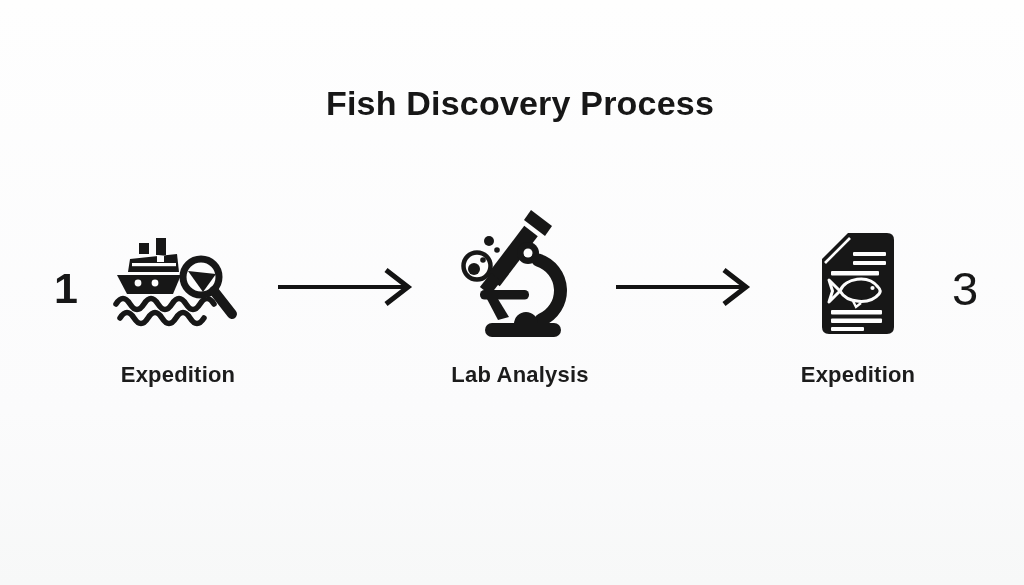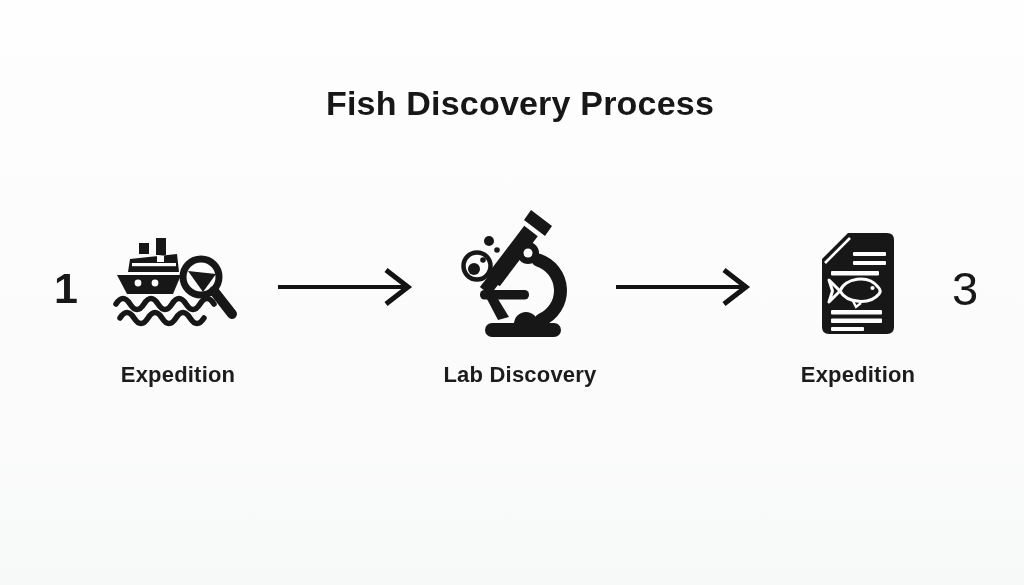--- a/index.html
+++ b/index.html
@@ -112,16 +112,16 @@
       <path d="M 35 70 l 3 6 l 5 -4" fill="none" stroke="#fdfdfd" stroke-width="2.4"></path>
       <rect x="13" y="79" width="51" height="4.5" rx="1" fill="#fdfdfd"></rect>
       <rect x="13" y="87.5" width="51" height="4.5" rx="1" fill="#fdfdfd"></rect>
       <rect x="13" y="96" width="33" height="4" rx="1" fill="#fdfdfd"></rect>
     </svg>
   </div>
 
   <div class="step-number n3">3</div>
 
   <div class="step-label label-1">Expedition</div>
-  <div class="step-label label-2">Lab Discovery</div>
+  <div class="step-label label-2">Lab Analysis</div>
   <div class="step-label label-3">Expedition</div>
 
 </div>
 
 </body></html>

